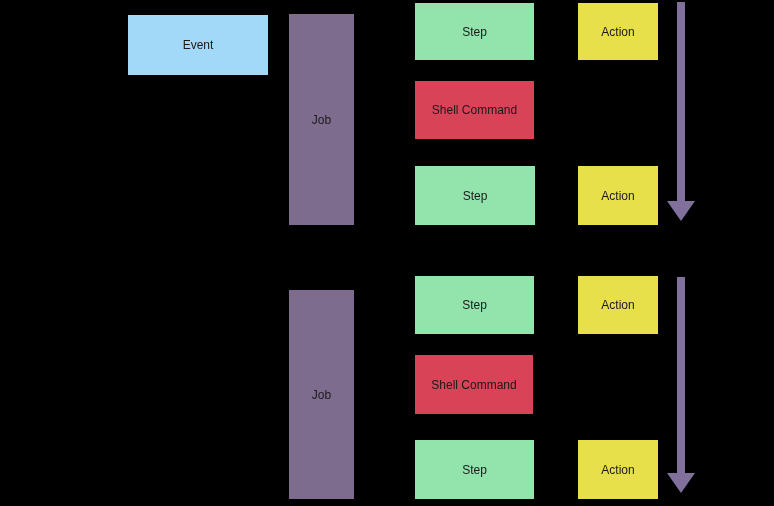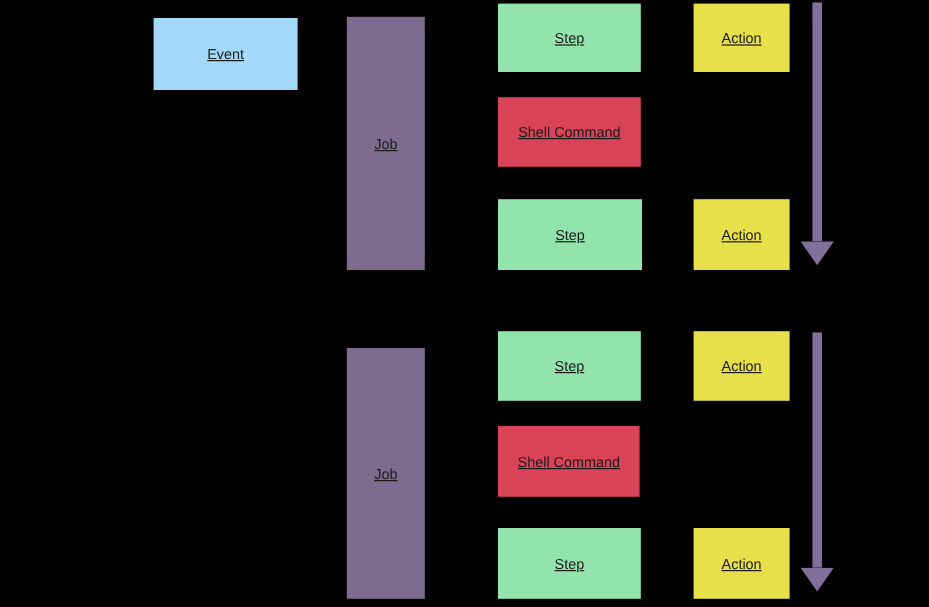--- a/index.html
+++ b/index.html
@@ -17,36 +17,35 @@
   }
   .node {
     position: absolute;
     display: flex;
     align-items: center;
     justify-content: center;
     font-size: 12px;
     color: #1a1a1a;
     text-align: right;
     box-sizing: border-box;
-    text-decoration: underline;
   }
   .arrow-shaft {
     position: absolute;
   }
   .arrow-head {
     position: absolute;
     clip-path: polygon(0 0, 100% 0, 50% 100%);
   }
 </style>
 </head>
 <body>
 
 <div class="canvas">
 
-  <div class="node" style="left: 128px; top: 15px; width: 120px; height: 60px; background-color: rgb(163, 217, 248);">Event</div>
+  <div class="node" style="left: 128px; top: 15px; width: 140px; height: 60px; background-color: rgb(163, 217, 248);">Event</div>
 
   <div class="node" style="left: 289px; top: 14px; width: 65px; height: 211px; background-color: rgb(126, 108, 142);">Job</div>
 
   <div class="node" style="left: 415px; top: 3px; width: 119px; height: 57px; background-color: rgb(147, 227, 173);">Step</div>
 
   <div class="node" style="left: 415px; top: 81px; width: 119px; height: 58px; background-color: rgb(217, 67, 88);">Shell Command</div>
 
   <div class="node" style="left: 415px; top: 166px; width: 120px; height: 59px; background-color: rgb(147, 227, 173);">Step</div>
 
   <div class="node" style="left: 578px; top: 3px; width: 80px; height: 57px; background-color: rgb(232, 224, 74);">Action</div>

